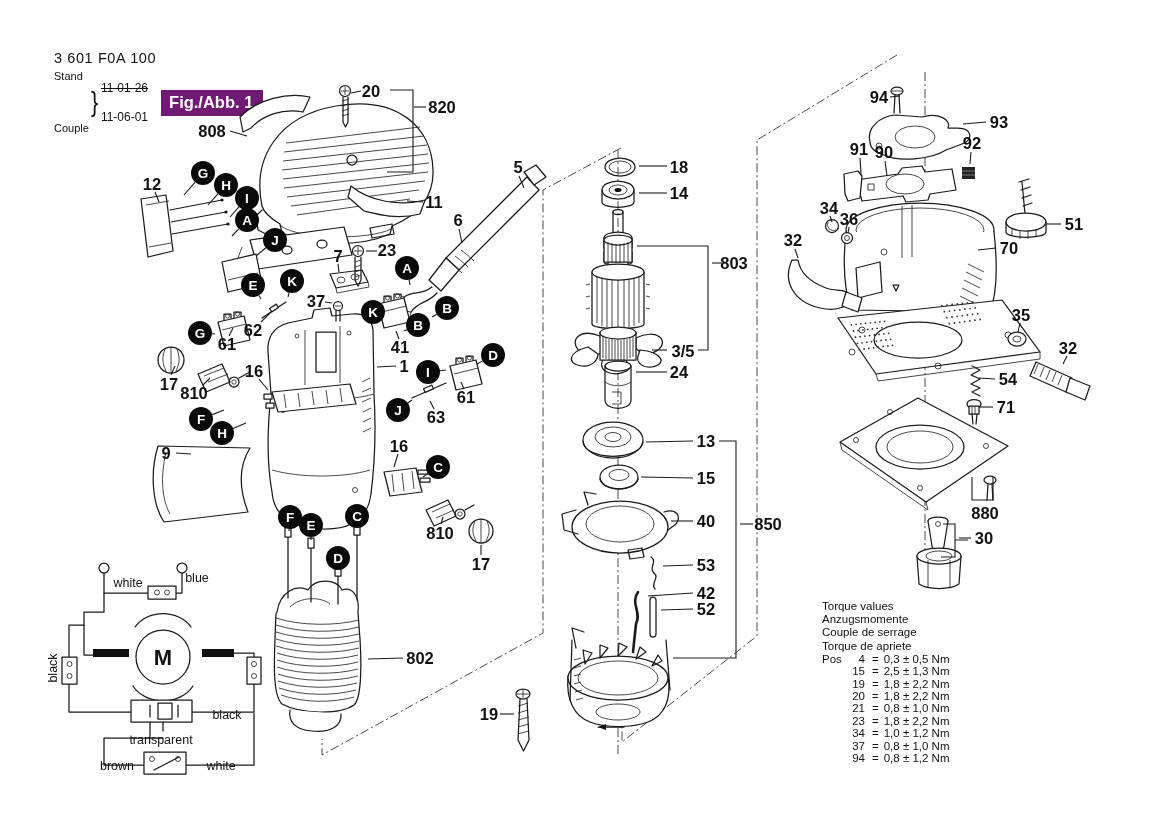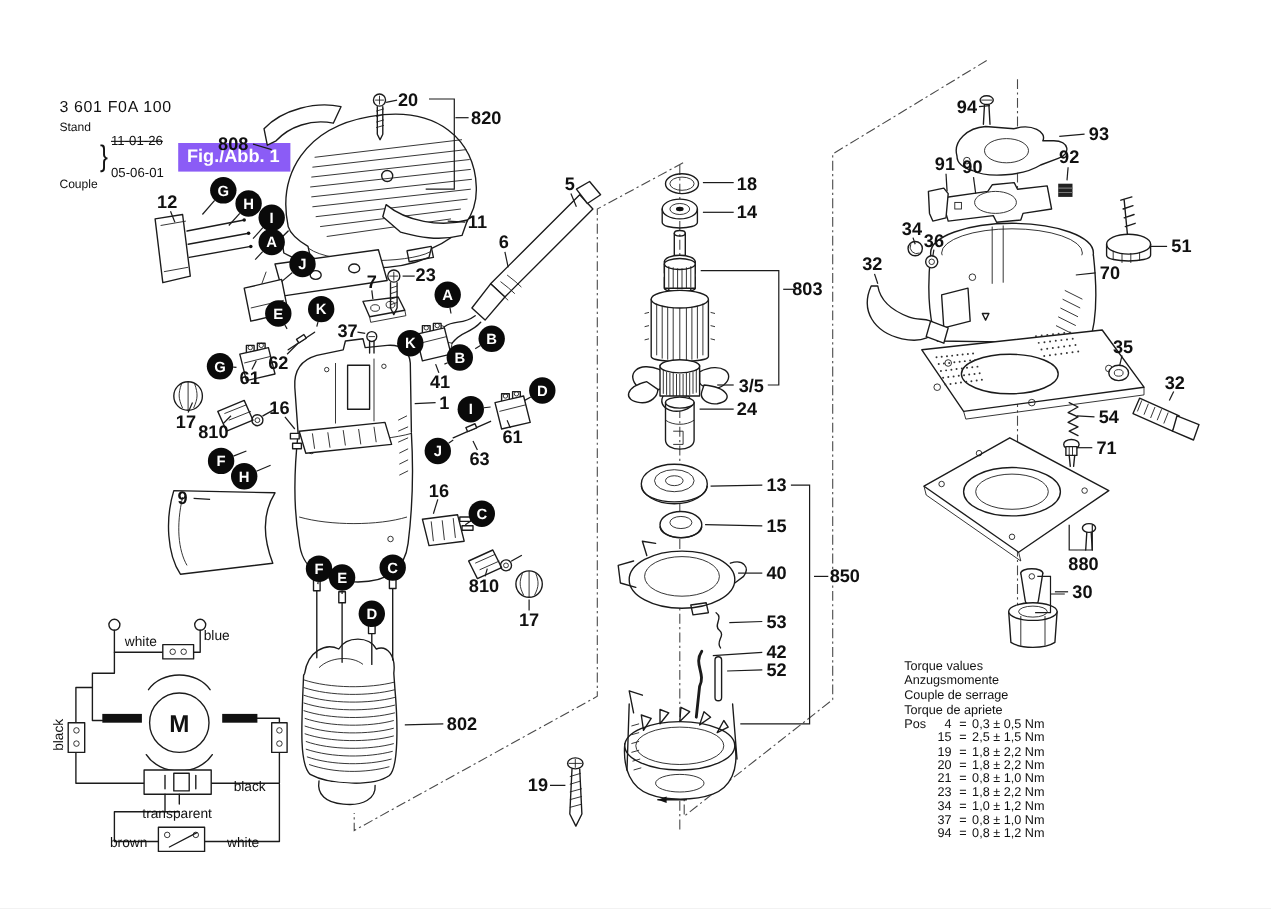--- a/index.html
+++ b/index.html
@@ -1,27 +1,27 @@
 <!DOCTYPE html>
 <html><head>
 <meta charset="utf-8">
 <style>
   html,body{margin:0;padding:0;background:#e8e8e8;}
   .page{position:relative;width:1169px;height:826px;background:#ffffff;overflow:hidden;
         font-family:"Liberation Sans", sans-serif;color:#111;}
   svg text{font-family:"Liberation Sans", sans-serif;}
   
-  .header{position:absolute;left:54px;top:50px;margin-top:40px;}
+  .header{position:absolute;left:54px;top:50px;}
   .pn{font-size:14.5px;letter-spacing:0.6px;}
   .si-row{display:flex;align-items:center;margin-top:5px;}
   .si-col{display:flex;flex-direction:column;font-size:11px;line-height:11.5px;gap:40px;}
   .brace{font-size:27px;font-weight:400;margin:0 2px 0 1px;transform:scaleX(.8);}
   .dates{display:flex;flex-direction:column;font-size:12px;line-height:12.5px;gap:17px;}
   .strike{text-decoration:line-through;}
-  .fig-badge{background:#8b5cf6;color:#fff;font-size:16.5px;font-weight:bold;
+  .fig-badge{background:#701a75;color:#fff;font-size:16.5px;font-weight:bold;
              padding:3px 10px 4px 8px;margin-left:13px;white-space:nowrap;}
   
   .torque{position:absolute;left:805px;top:600px;font-size:11.5px;line-height:13.2px;white-space:nowrap;margin-left:17px;}
   .trow{display:flex;line-height:12.4px;align-items:center;}
   .tp{width:26px;}
   .tn{width:17px;text-align:right;}
   .te{margin:0 5px 0 7px;}
   
   .footer{position:absolute;left:988px;top:722px;font-size:12.5px;line-height:15.5px;}
   .footer div{white-space:nowrap;}
@@ -44,21 +44,21 @@
   <div class="header">
     <div class="pn">3 601 F0A 100</div>
     <div class="si-row">
       <div class="si-col">
         <span>Stand</span>
         <span>Couple</span>
       </div>
       <span class="brace">}</span>
       <div class="dates">
         <span class="strike">11-01-26</span>
-        <span>05-06-01</span>
+        <span>11-06-01</span>
       </div>
       <div class="fig-badge">Fig./Abb. 1</div>
     </div>
   </div>
 
   <svg class="art" width="1169" height="826" viewBox="0 0 1169 826">
 
     <g>
       <path class="dd" d="M621,148 L543,190 L543,633 L322,755 L322,739"></path>
       <path class="dd" d="M897,55 L757,140 L757,636 L622,742 L622,727"></path>
@@ -766,21 +766,21 @@
         <div class="trow">
           <span class="tp">Pos</span>
           <span class="tn">4</span>
           <span class="te">=</span>
           <span class="tv">0,3 ± 0,5 Nm</span>
         </div>
         <div class="trow">
           <span class="tp"></span>
           <span class="tn">15</span>
           <span class="te">=</span>
-          <span class="tv">2,5 ± 1,5 Nm</span>
+          <span class="tv">2,5 ± 1,3 Nm</span>
         </div>
         <div class="trow">
           <span class="tp"></span>
           <span class="tn">19</span>
           <span class="te">=</span>
           <span class="tv">1,8 ± 2,2 Nm</span>
         </div>
         <div class="trow">
           <span class="tp"></span>
           <span class="tn">20</span>

